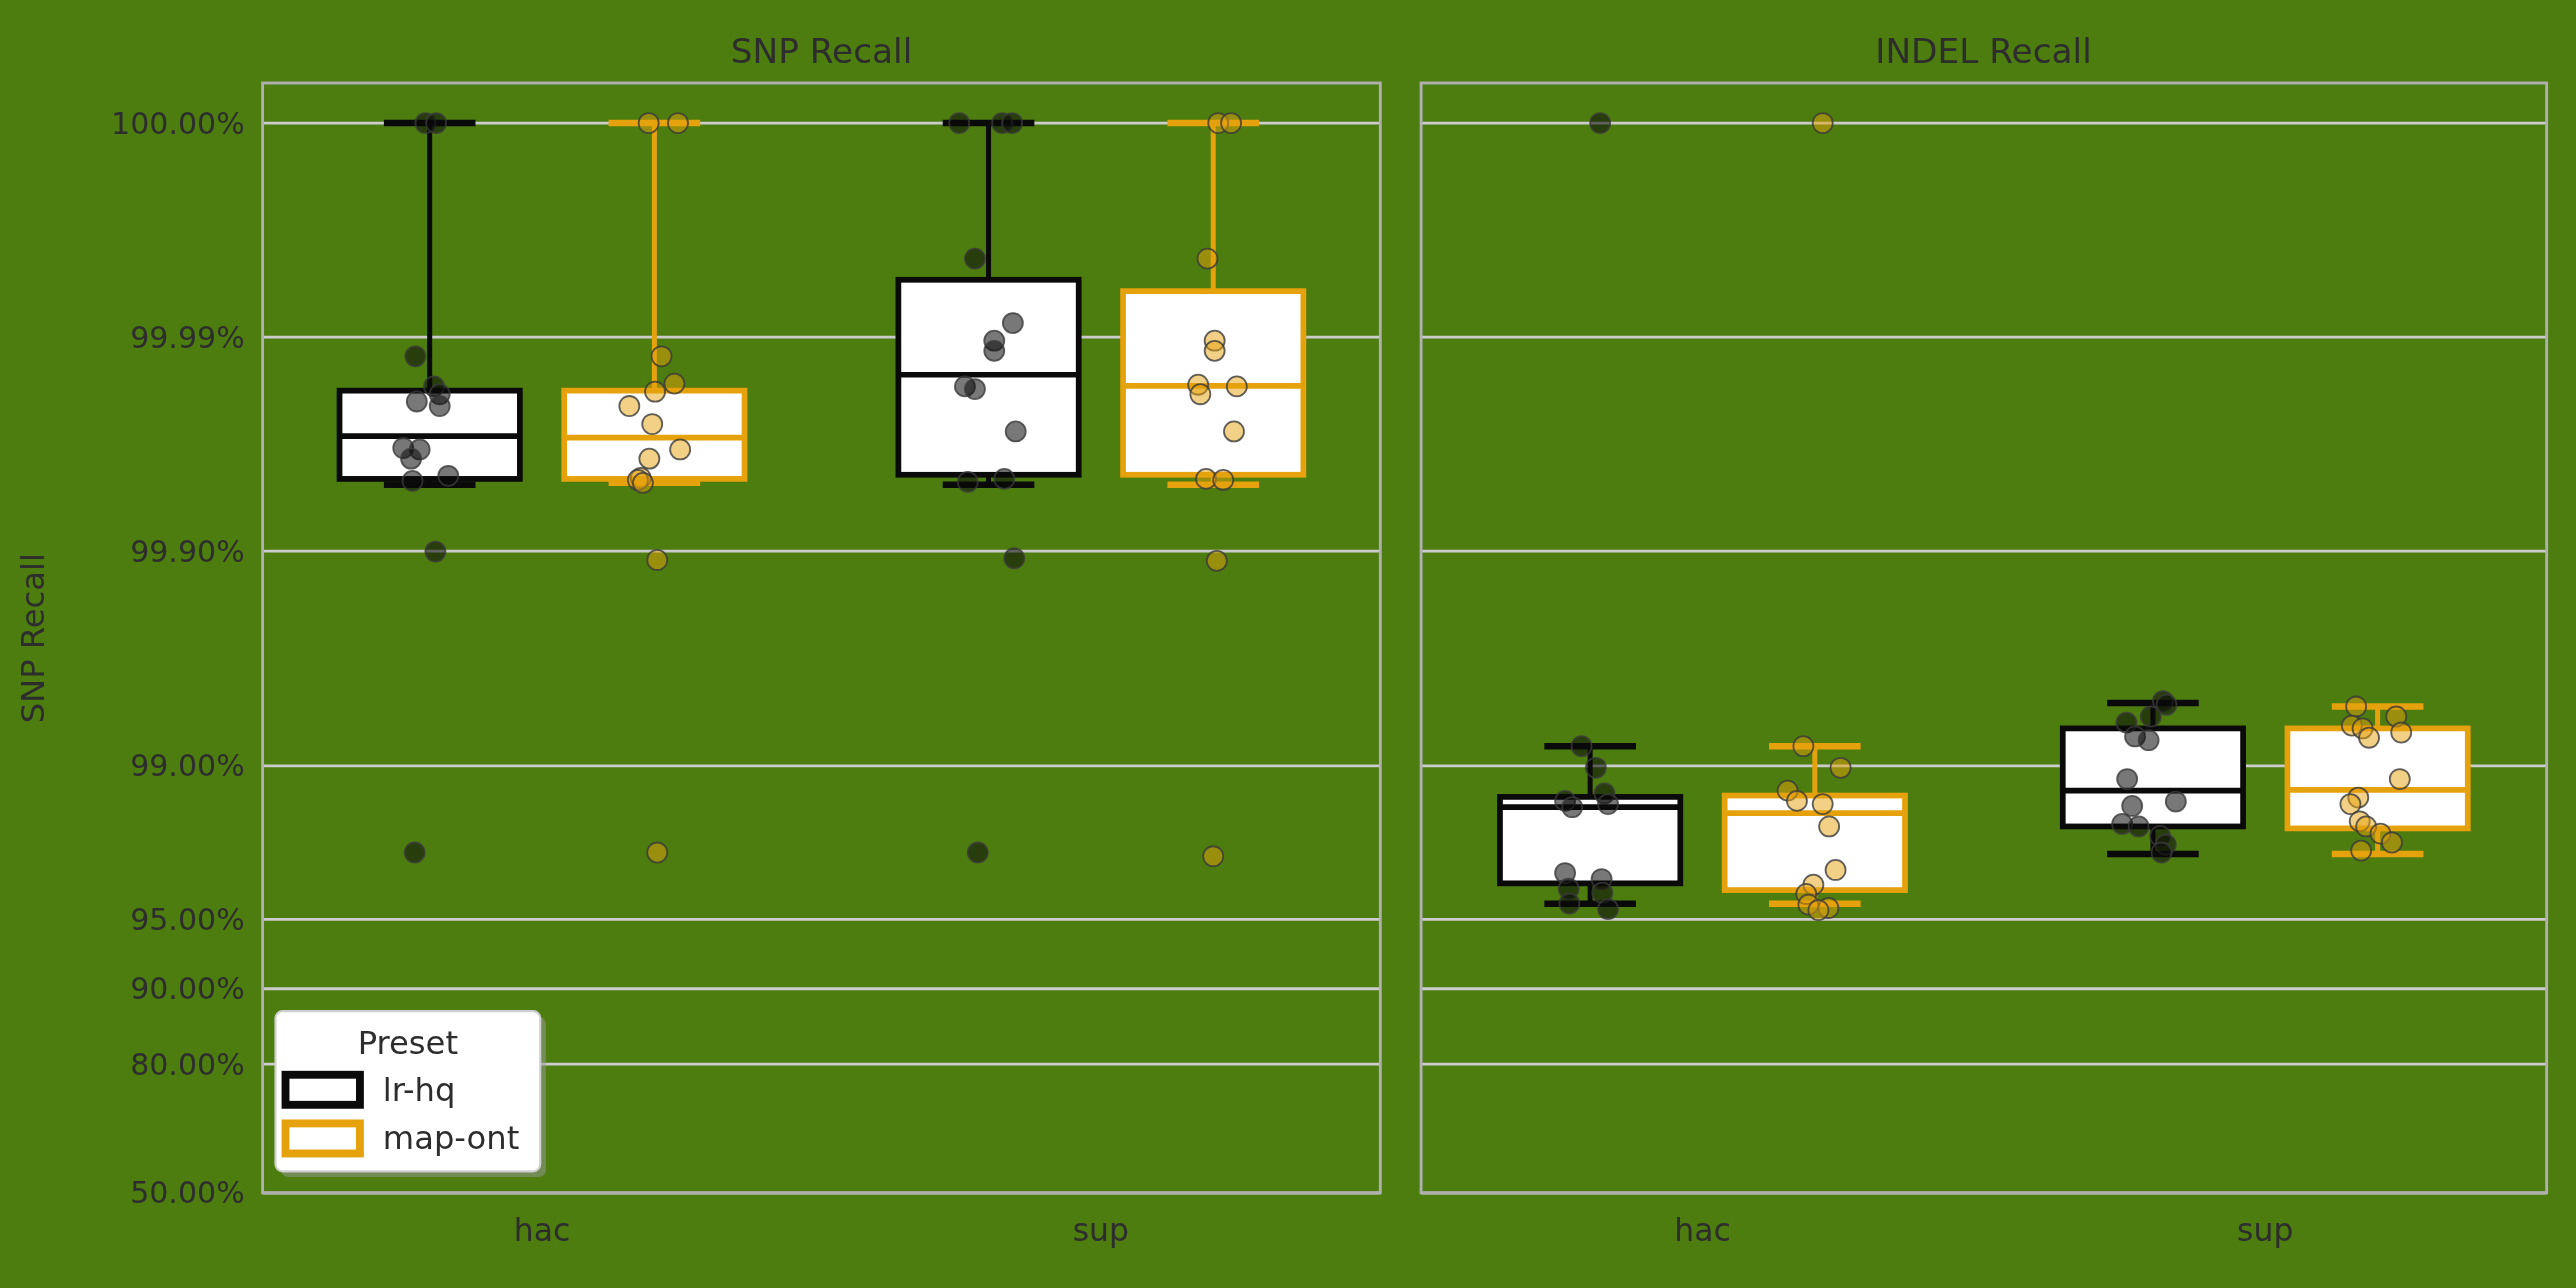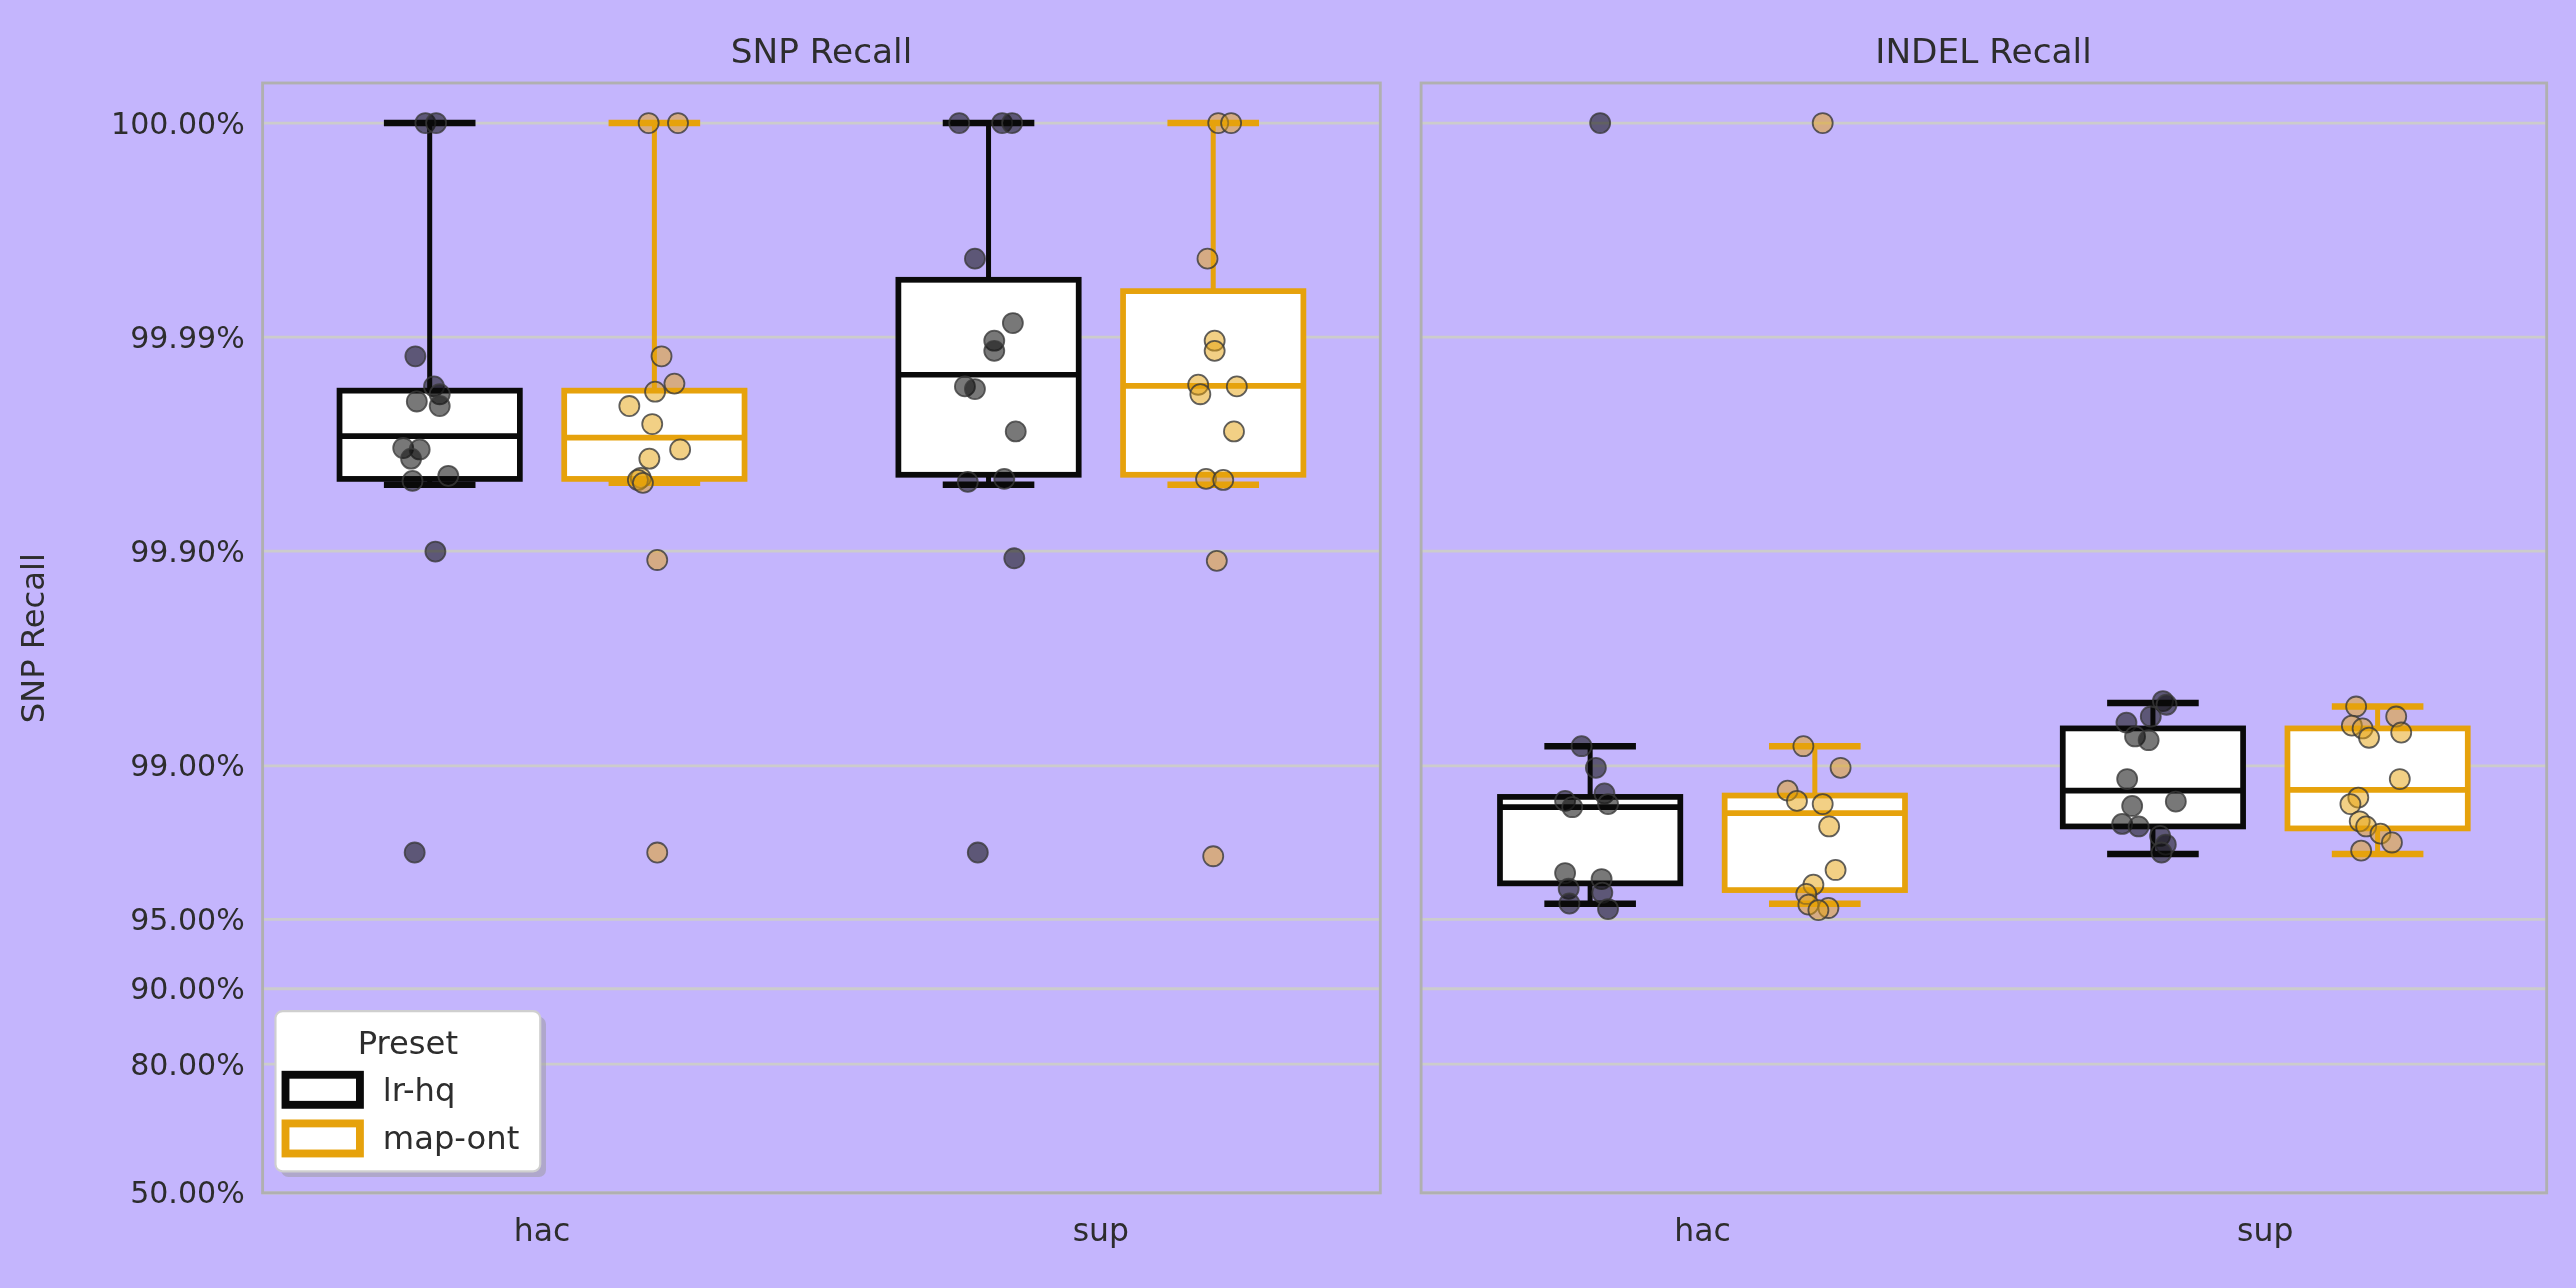--- a/index.html
+++ b/index.html
@@ -1,16 +1,16 @@
 <!DOCTYPE html>
 <html style="font-size:11.4px"><head>
 <meta charset="utf-8">
 <style>
   html,body{margin:0;padding:0;background:#ffffff;}
-  .page{position:relative;width:2576px;height:1288px;background:#c4b5fd;overflow:hidden;
+  .page{position:relative;width:2576px;height:1288px;background:#4d7c0f;overflow:hidden;
         font-family:"DejaVu Sans", sans-serif;}
   svg{display:block;}
   text{font-family:"DejaVu Sans", sans-serif;fill:#2d2d2d;}
   .panel-title{font-size:48px;}
   .y-label{font-size:45px;}
   .tick-label{font-size:42px;}
   .x-tick-label{font-size:44px;}
   .legend-title{font-size:45px;}
   .legend-item-label{font-size:45px;}
 </style>

